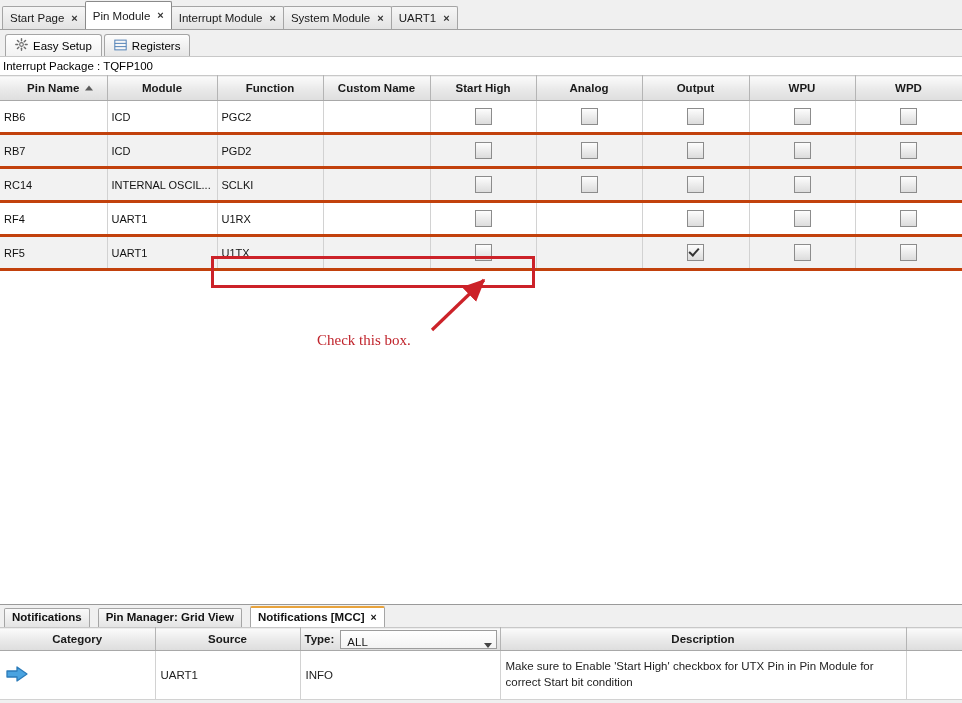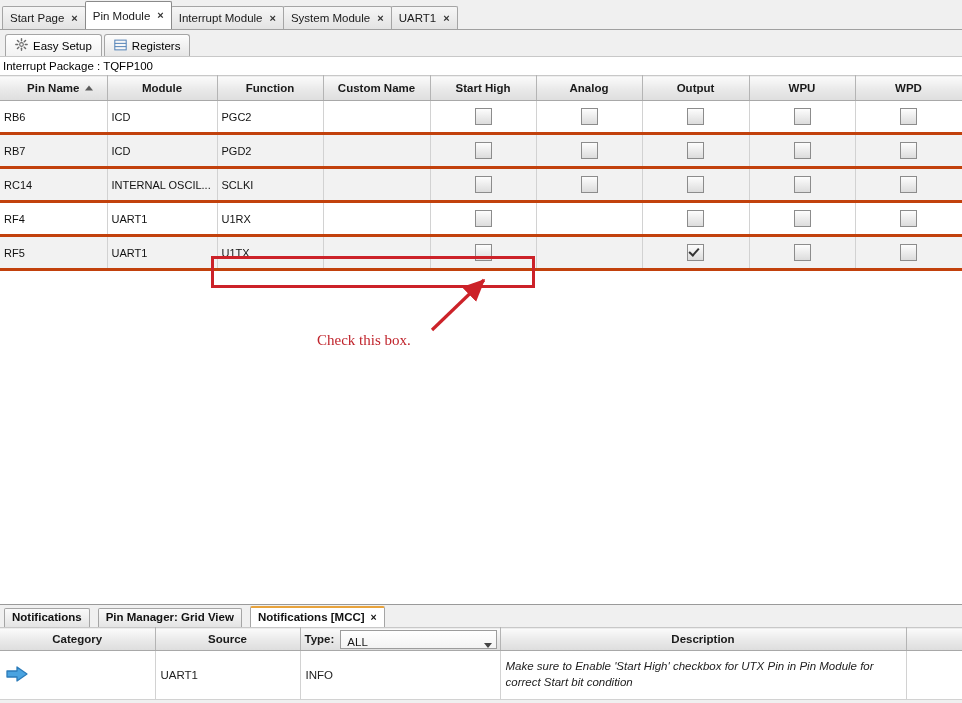--- a/index.html
+++ b/index.html
@@ -281,21 +281,21 @@
     box-sizing: border-box;
     margin-right: 3px;
   }
   .chev {
     width: 0; height: 0;
     border-left: 4px solid transparent;
     border-right: 4px solid transparent;
     border-top: 5px solid #444;
   }
   .arrow-icon { display:block; margin: 0 auto; }
-  .desc-text { line-height: 1.35; white-space: normal; font-style: italic; }
+  .desc-text { line-height: 1.35; white-space: normal; }
 </style>
 </head>
 <body>
 
 <div class="tabstrip">
   <div class="tab">
     <span>Start Page</span>
     <span class="tab-close">×</span>
   </div>
   <div class="tab active">

